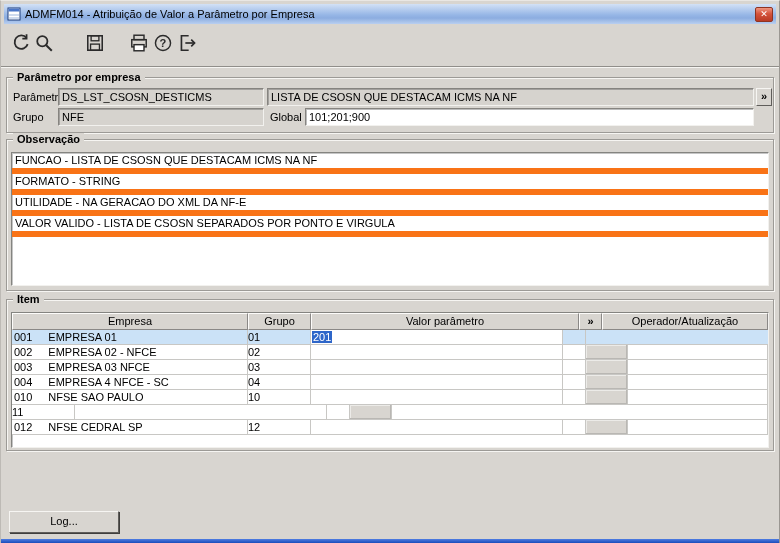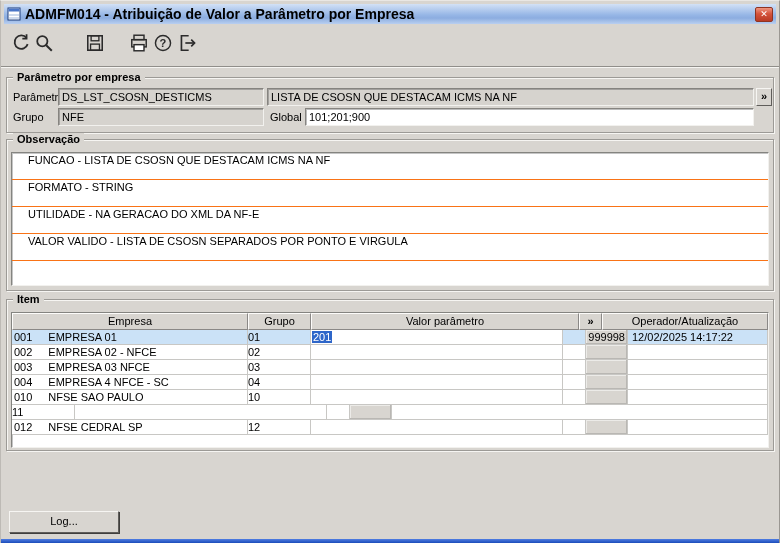--- a/index.html
+++ b/index.html
@@ -3,40 +3,40 @@
 <meta charset="utf-8">
 <style>
   *{margin:0;padding:0;box-sizing:border-box}
   html,body{width:780px;height:543px;overflow:hidden}
   body{font-family:"Liberation Sans","DejaVu Sans",sans-serif;font-size:11px;color:#000;background:#d8d5d0}
   .window{position:absolute;inset:0;background:#d8d5d0;border-top:1px solid #e9e7e4;border-left:1px solid #bdbab5;border-right:1px solid #9a9792}
   .bottom-edge{position:absolute;left:0;right:0;bottom:0;height:4px;background:linear-gradient(to bottom,#4f7de2,#1c4cba)}
   
   .titlebar{position:absolute;left:3px;top:3px;right:3px;height:20px;display:flex;align-items:center;gap:4px;padding:0 3px;
     background:linear-gradient(to bottom,#d2e1f6 0%,#96b6e6 55%,#8cade0 70%,#b9cff0 100%)}
-  .title-text{flex:1;font-weight:bold;font-size:14px;white-space:nowrap;overflow:hidden}
+  .title-text{flex:1;font-weight:normal;font-size:11px;white-space:nowrap;overflow:hidden}
   .close-btn{width:18px;height:15px;background:linear-gradient(to bottom,#ef9581,#d4523a 45%,#b93a24);border:1px solid #8e3322;border-radius:2px;
     color:#fff;font-size:9px;line-height:13px;text-align:center;font-weight:bold;cursor:default}
   
   .toolbar{position:absolute;left:3px;top:25px;right:3px;height:38px}
   .tool-btn{position:absolute;top:4px;width:26px;height:26px;display:flex;align-items:center;justify-content:center}
   .divider{position:absolute;left:0;right:0;top:65px;height:2px;border-top:1px solid #908e8a;border-bottom:1px solid #f6f5f2}
   
   .groupbox{position:absolute;border:1px solid #9c9a96;box-shadow:inset 1px 1px 0 #f6f5f2,1px 1px 0 #f6f5f2}
   .legend{position:absolute;top:-7px;left:6px;background:#d8d5d0;padding:0 4px;font-weight:bold;line-height:13px}
   .flabel{position:absolute;line-height:12px}
   .field{position:absolute;height:18px;background:#d6d3ce;border:1px solid;border-color:#868480 #f2f1ee #f2f1ee #868480;
     box-shadow:inset 1px 1px 0 rgba(88,88,88,.4);padding:2px 3px 0;white-space:nowrap;overflow:hidden}
   .field.white{background:#fff}
   .mini-btn{position:absolute;width:16px;height:18px;background:#d8d5d0;border:1px solid;border-color:#f6f5f2 #5f5d5a #5f5d5a #f6f5f2;
     text-align:center;line-height:15px;font-weight:bold;cursor:default}
   
   .obs-box{position:absolute;left:4px;top:12px;width:758px;height:134px;background:#fff;border:1px solid;border-color:#848480 #f2f1ee #f2f1ee #848480;
     box-shadow:inset 1px 1px 0 rgba(88,88,88,.35);overflow:hidden}
-  .obs-line{height:27px;line-height:14px;padding-left:16px;border-bottom:1px solid #f97316;white-space:nowrap;overflow:hidden}
+  .obs-line{height:21px;line-height:14px;padding-left:3px;border-bottom:6px solid #f97316;white-space:nowrap;overflow:hidden}
   
   .grid{position:absolute;left:4px;top:12px;width:758px;height:136px;background:#fff;border:1px solid;border-color:#848480 #f2f1ee #f2f1ee #848480;
     box-shadow:inset 1px 1px 0 rgba(88,88,88,.35);overflow:hidden}
   .ghead{display:flex;height:17px}
   .gh{background:#d8d5d0;border:1px solid;border-color:#fdfcfa #8a8886 #8a8886 #fdfcfa;text-align:center;line-height:15px;overflow:hidden;white-space:nowrap}
   .gh.c-emp{width:236px}.gh.c-gru{width:63px}.gh.c-val{width:268px}.gh.c-exp{width:23px;font-weight:bold}.gh.c-ope{flex:1}
   .grow{display:flex;height:15px;border-bottom:1px solid #c8c7c4;background:#fff}
   .grow.selected{background:#cbe2f7}
   .gc{border-right:1px solid #c8c7c4;line-height:14px;overflow:hidden;white-space:nowrap}
   .gc.c-emp{width:236px;padding-left:2px}
@@ -150,24 +150,20 @@
         <div class="gh c-ope">Operador/Atualização</div>
       </div>
 
       <div class="grow selected">
         <div class="gc c-emp">
           <span class="code">001</span><span>EMPRESA 01</span>
         </div>
         <div class="gc c-gru">01</div>
         <div class="gc c-val"><span class="edit-sel">201</span></div>
         <div class="gc c-exp"></div>
-        <div class="gc c-ope">
-          <span class="op-box">999998</span>
-          <span class="op-date">12/02/2025 14:17:22</span>
-        </div>
       </div>
 
       <div class="grow">
         <div class="gc c-emp">
           <span class="code">002</span><span>EMPRESA 02 - NFCE</span>
         </div>
         <div class="gc c-gru">02</div>
         <div class="gc c-val"></div>
         <div class="gc c-exp"></div>
         <div class="gc c-ope">

